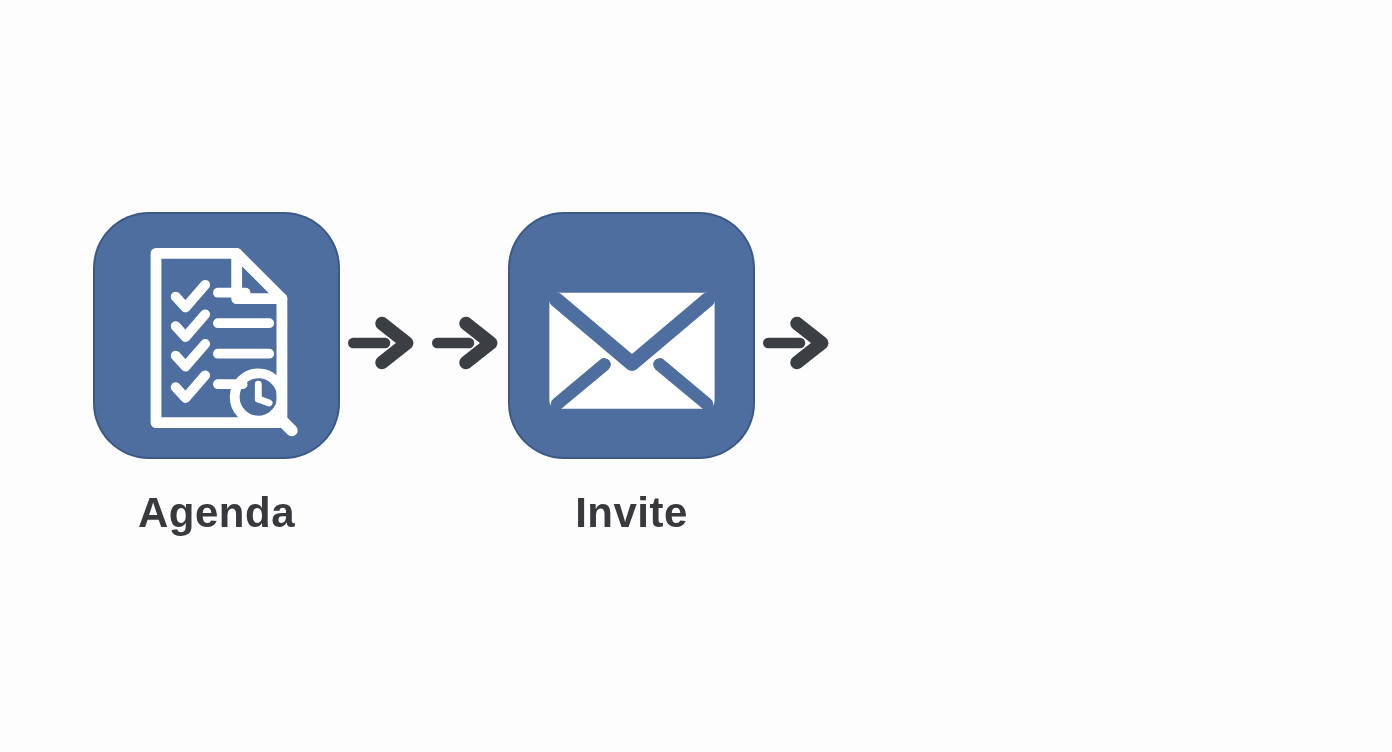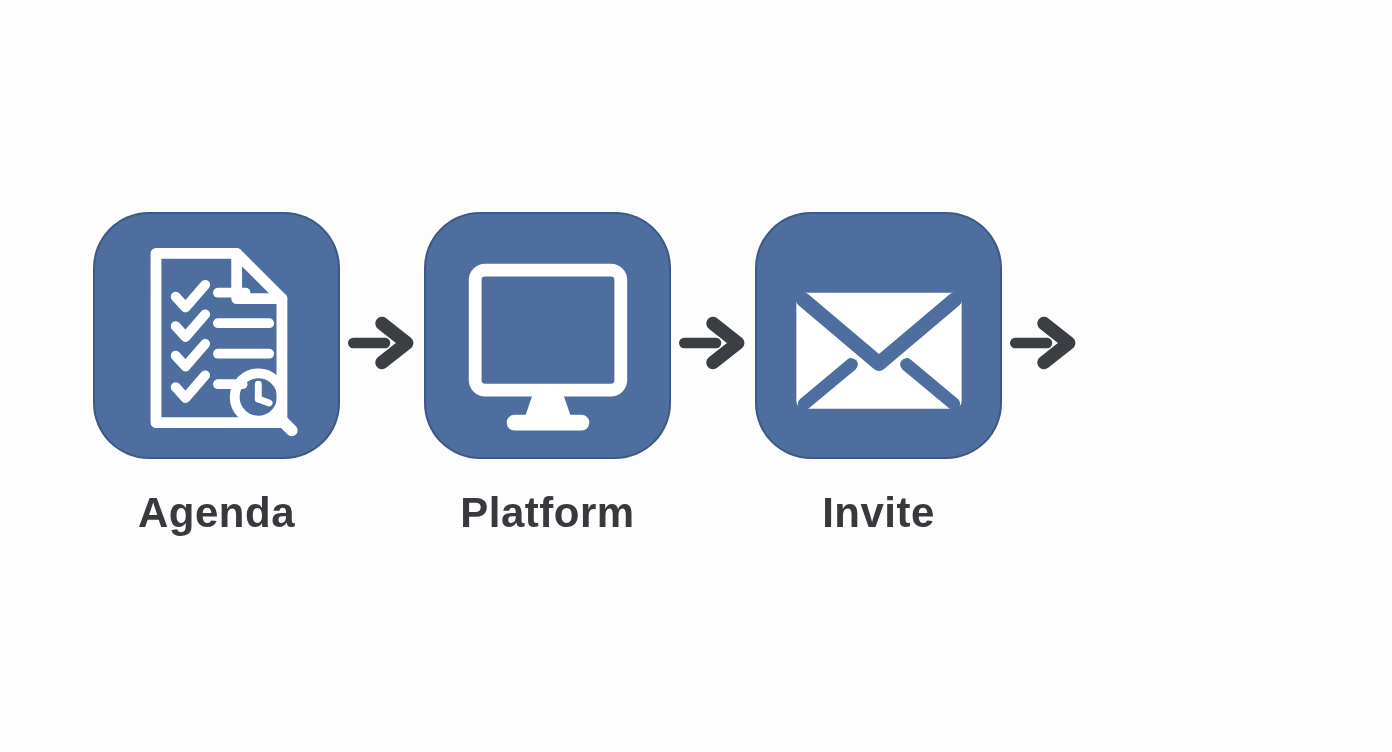--- a/index.html
+++ b/index.html
@@ -112,30 +112,20 @@
       <div class="step-label">Agenda</div>
     </div>
 
     <div class="arrow">
       <svg viewBox="0 0 66 56">
         <path class="arrow-stroke" stroke-width="10" d="M5,28 H36"></path>
         <path class="arrow-stroke" stroke-width="13" d="M33,9 L57,28 L33,47"></path>
       </svg>
     </div>
 
-    <div class="step">
-      <div class="tile">
-        <svg viewBox="0 0 247 247">
-          <rect class="icon-stroke" stroke-width="13" x="50" y="57" width="148" height="122" rx="10"></rect>
-          <path class="icon-fill" d="M110,179 h28 l9,26 h-46 z"></path>
-          <rect class="icon-fill" x="82" y="204" width="84" height="16" rx="8"></rect>
-        </svg>
-      </div>
-      <div class="step-label">Platform</div>
-    </div>
 
     <div class="arrow">
       <svg viewBox="0 0 66 56">
         <path class="arrow-stroke" stroke-width="10" d="M5,28 H36"></path>
         <path class="arrow-stroke" stroke-width="13" d="M33,9 L57,28 L33,47"></path>
       </svg>
     </div>
 
     <div class="step">
       <div class="tile">

